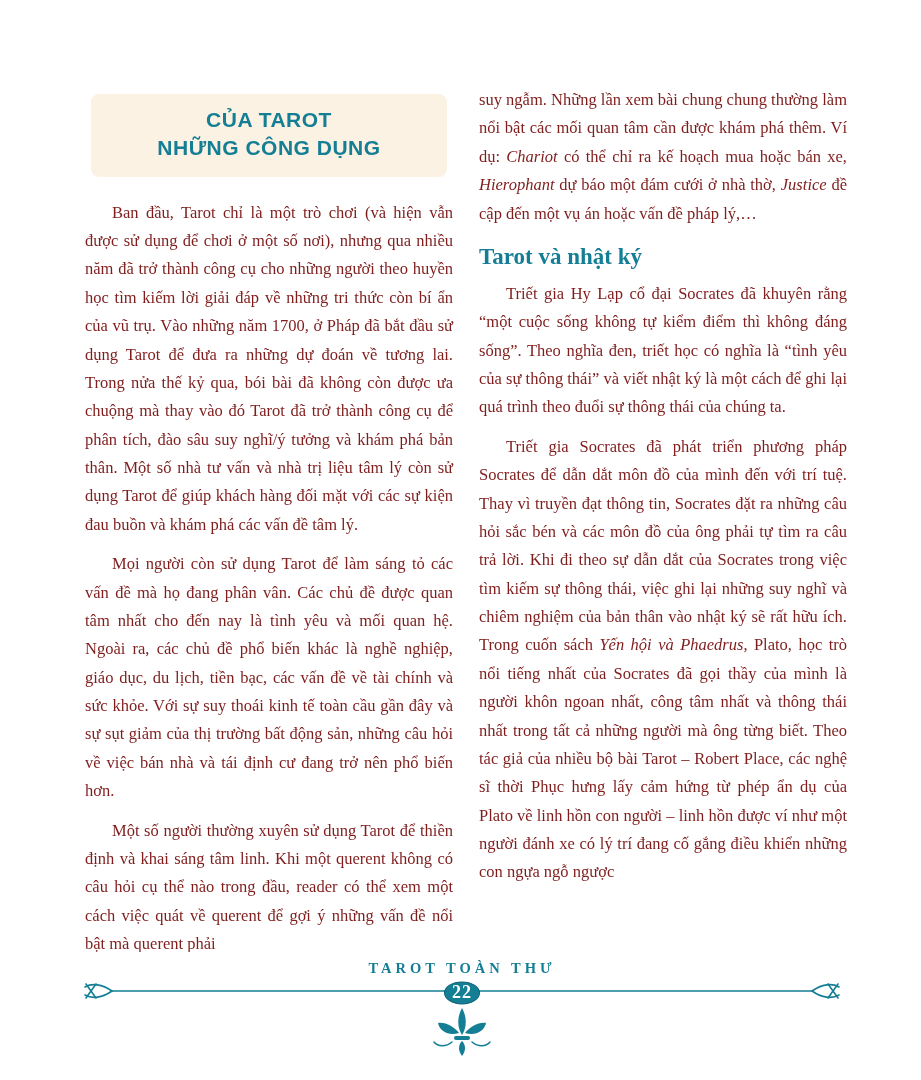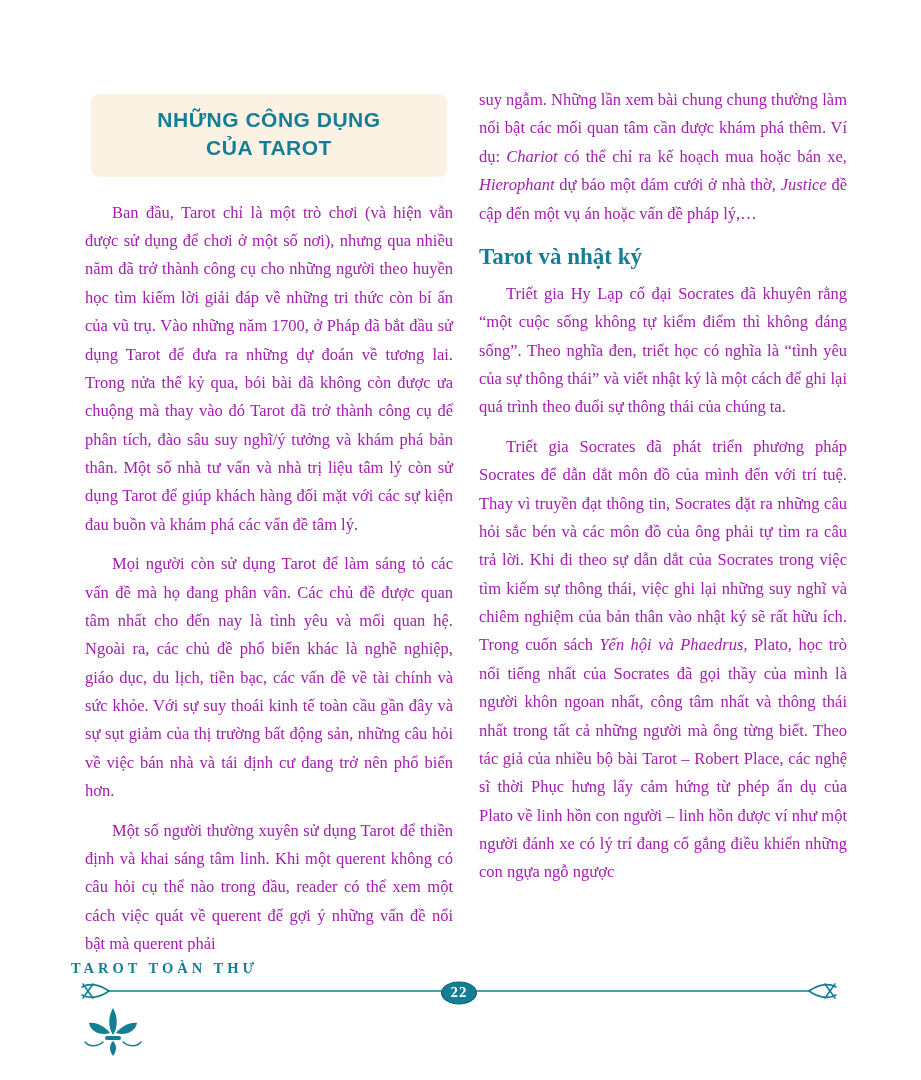--- a/index.html
+++ b/index.html
@@ -40,42 +40,43 @@
     font-weight: bold;
     color: #147e95;
     font-size: 21px;
     line-height: 1.35;
     letter-spacing: 0.5px;
   }
 
   .para {
     font-size: 16.5px;
     line-height: 1.72;
-    color: #a21caf;
+    color: #7f1d1d;
     text-align: justify;
     text-indent: 27px;
     margin-bottom: 11px;
   }
   .para.noindent { text-indent: 0; }
   .para em { font-style: italic; }
 
   .subheading {
     font-family: "Liberation Serif", serif;
     color: #147e95;
     font-size: 23px;
     font-weight: bold;
     margin: 16px 0 10px 0;
     text-align: left;
   }
 
   .footer {
     position: absolute;
-    left: 71px;
+    left: 77px;
     right: 74px;
     bottom: 22px;
+    text-align: center;
   }
   .footer-title {
     color: #147e95;
     font-size: 14.5px;
     font-weight: bold;
     letter-spacing: 4px;
     margin-bottom: 3px;
   }
   .footer-rule-wrap { position: relative; height: 24px; }
   .rule-svg { display: block; width: 100%; height: 22px; }
@@ -83,41 +84,41 @@
     position: absolute;
     left: 50%;
     top: 50%;
     transform: translate(-50%, -46%);
     width: 36px;
     height: 23px;
     background: #147e95;
     border: 1.5px solid #0d6277;
     border-radius: 50%;
     color: #ffffff;
-    font-size: 15px;
+    font-size: 18px;
     font-weight: bold;
     letter-spacing: 1px;
     display: flex;
     align-items: center;
     justify-content: center;
     font-family: "Liberation Serif", serif;
   }
   .fleur { margin-top: 2px; line-height: 0; }
 </style>
 </head>
 <body>
 
 <div class="page">
 
   <div class="columns">
 
     <div class="col">
       <div class="heading-box">
+        <span class="hline">CỦA TAROT</span>
         <span class="hline">NHỮNG CÔNG DỤNG</span>
-        <span class="hline">CỦA TAROT</span>
       </div>
       <div class="col-body">
           <p class="para"><span>Ban đầu, Tarot chỉ là một trò chơi (và hiện vẫn được sử dụng để chơi ở một số nơi), nhưng qua nhiều năm đã trở thành công cụ cho những người theo huyền học tìm kiếm lời giải đáp về những tri thức còn bí ẩn của vũ trụ. Vào những năm 1700, ở Pháp đã bắt đầu sử dụng Tarot để đưa ra những dự đoán về tương lai. Trong nửa thế kỷ qua, bói bài đã không còn được ưa chuộng mà thay vào đó Tarot đã trở thành công cụ để phân tích, đào sâu suy nghĩ/ý tưởng và khám phá bản thân. Một số nhà tư vấn và nhà trị liệu tâm lý còn sử dụng Tarot để giúp khách hàng đối mặt với các sự kiện đau buồn và khám phá các vấn đề tâm lý.</span></p>
           <p class="para"><span>Mọi người còn sử dụng Tarot để làm sáng tỏ các vấn đề mà họ đang phân vân. Các chủ đề được quan tâm nhất cho đến nay là tình yêu và mối quan hệ. Ngoài ra, các chủ đề phổ biến khác là nghề nghiệp, giáo dục, du lịch, tiền bạc, các vấn đề về tài chính và sức khỏe. Với sự suy thoái kinh tế toàn cầu gần đây và sự sụt giảm của thị trường bất động sản, những câu hỏi về việc bán nhà và tái định cư đang trở nên phổ biến hơn.</span></p>
           <p class="para"><span>Một số người thường xuyên sử dụng Tarot để thiền định và khai sáng tâm linh. Khi một querent không có câu hỏi cụ thể nào trong đầu, reader có thể xem một cách việc quát về querent để gợi ý những vấn đề nổi bật mà querent phải</span></p>
         </div>
     </div>
 
     <div class="col">
       <div class="col-body">

